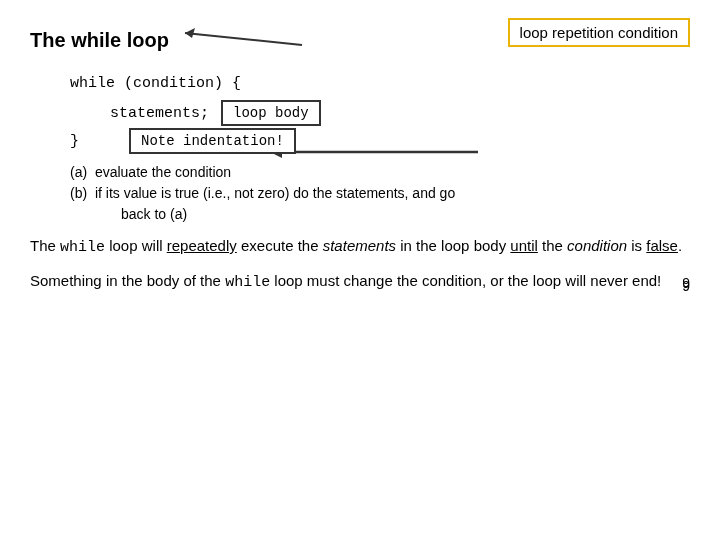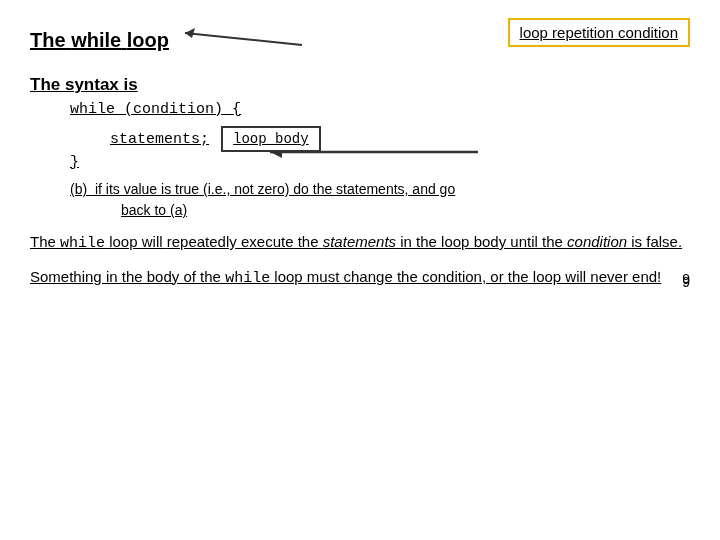--- a/index.html
+++ b/index.html
@@ -9,21 +9,20 @@
       background: white;
       font-family: Arial, sans-serif;
       font-size: 15px;
       color: #000;
       position: relative;
       overflow: hidden;
     }
     .page {
       padding: 18px 30px 10px 30px;
       position: relative;
-      text-decoration: underline;
     }
     .header-row {
       display: flex;
       align-items: flex-start;
       justify-content: space-between;
       margin-bottom: 12px;
       position: relative;
     }
     .callout-box {
       border: 2px solid #eab308;
@@ -134,43 +133,46 @@
   <svg class="arrows-container" xmlns="http://www.w3.org/2000/svg">
 
     <line x1="302" y1="45" x2="185" y2="33" stroke="#333" stroke-width="2"></line>
     <polygon points="185,33 195,28 192,38" fill="#333"></polygon>
 
     <line x1="478" y1="152" x2="270" y2="152" stroke="#333" stroke-width="2.5"></line>
     <polygon points="270,152 282,146 282,158" fill="#333"></polygon>
   </svg>
 
   <div class="syntax-section">
-    <div class="syntax-label">The syntax is</div>
 
     <div class="code-block">
 
       <div class="code-line" style="margin-bottom:8px;">
         <span class="code-text">while (condition) {</span>
       </div>
 
       <div style="display:flex; align-items:center; margin-bottom:2px;">
         <span class="code-text" style="margin-left:40px;">    statements;</span>
         <div class="loop-body-box">
           <span>loop body</span>
         </div>
       </div>
 
       <div style="display:flex; align-items:center;">
         <span class="code-text">}</span>
+        <div class="note-indent-box" style="margin-left:50px;">
+          <span>Note indentation!</span>
+        </div>
       </div>
     </div>
   </div>
 
   <div class="meaning-section">
     <div class="meaning-list">
+      <div style="font-size:14px; line-height:1.5;">(a) &nbsp;evaluate the condition</div>
       <div style="font-size:14px; line-height:1.5;">(b) &nbsp;if its value is true (i.e., not zero) do the statements, and go</div>
       <div style="font-size:14px; line-height:1.5; margin-left:25px;padding-left:26px;">back to (a)</div>
     </div>
   </div>
 
   <div class="paragraph">
     The <span class="code-inline">while</span> loop will <span class="underline">repeatedly</span> execute the <span class="italic">statements</span> in
     the loop body <span class="underline">until</span> the <span class="italic">condition</span> is <span class="underline">false</span>.
   </div>
 

